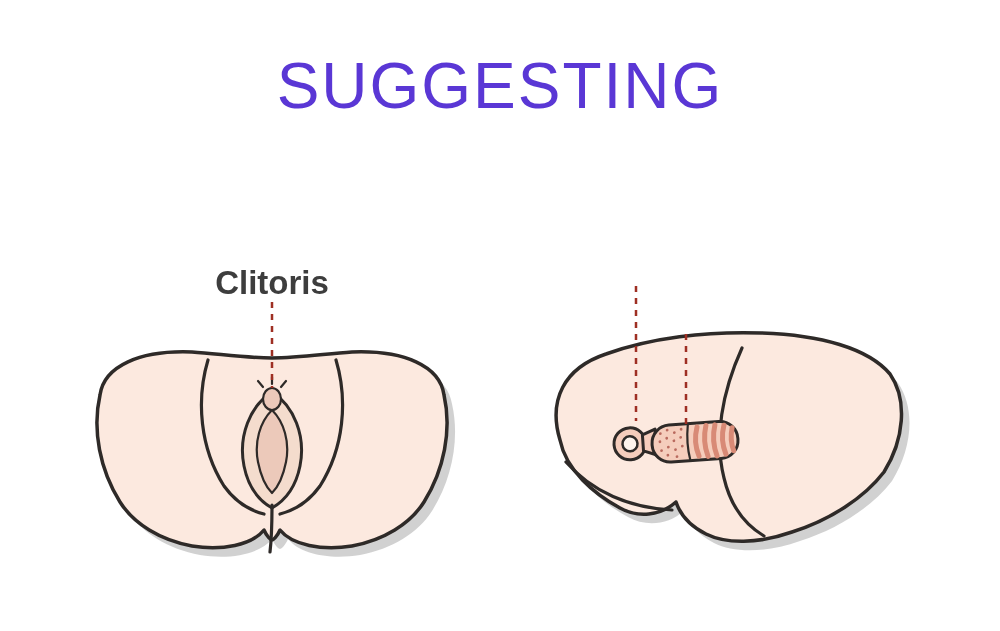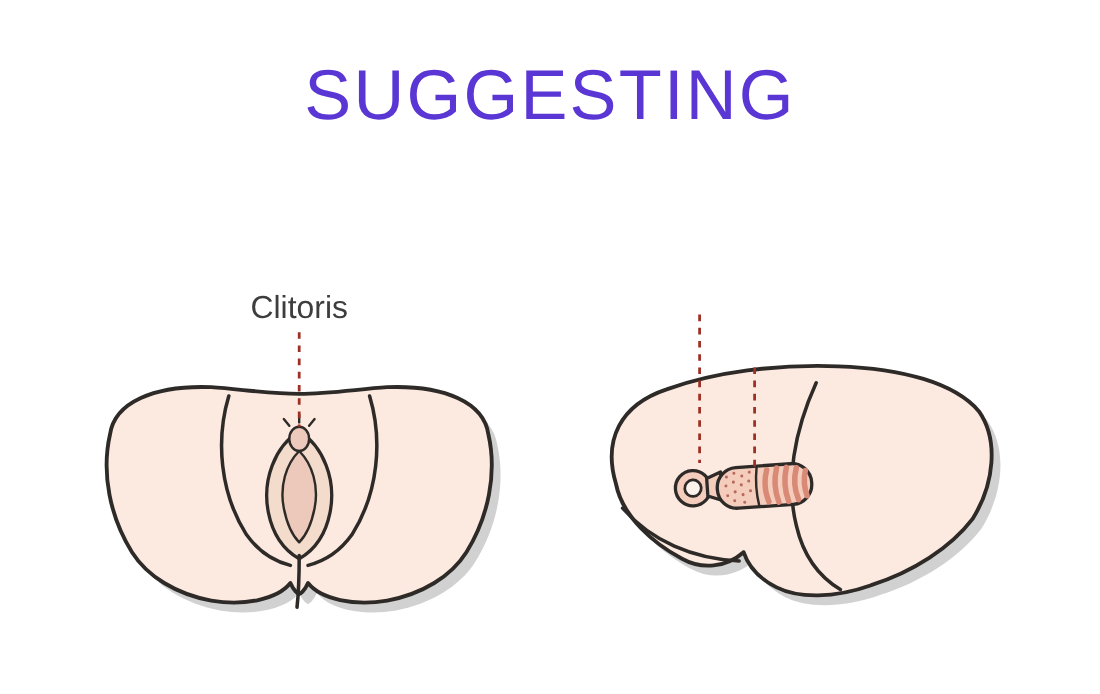--- a/index.html
+++ b/index.html
@@ -38,22 +38,22 @@
     letter-spacing:2px;
     line-height:64px;
   }
   .illustration-layer{
     position:absolute;top:0;left:0;
   }
   .anno-label{
     position:absolute;
     transform:translateX(-50%);
     color:var(--label-dark);
-    font-size:29px;
-    font-weight:400;
+    font-size:33px;
+    font-weight:700;
     white-space:nowrap;
   }
   
   .shadow-shape{fill:var(--shadow-gray);stroke:none;opacity:.85;}
   .skin-shape{fill:var(--skin);stroke:var(--outline);stroke-width:3.5;stroke-linecap:round;stroke-linejoin:round;}
   .fold-line{fill:none;stroke:var(--outline);stroke-width:3.2;stroke-linecap:round;}
   .fold-line-thin{fill:none;stroke:var(--outline);stroke-width:2.2;stroke-linecap:round;}
   .mid-shape{fill:var(--skin-mid);stroke:var(--outline);stroke-width:3;stroke-linejoin:round;}
   .deep-shape{fill:var(--skin-deep);stroke:var(--outline);stroke-width:2.2;stroke-linejoin:round;}
   .device-shape{fill:var(--device-pink);stroke:var(--outline);stroke-width:3;stroke-linejoin:round;}

